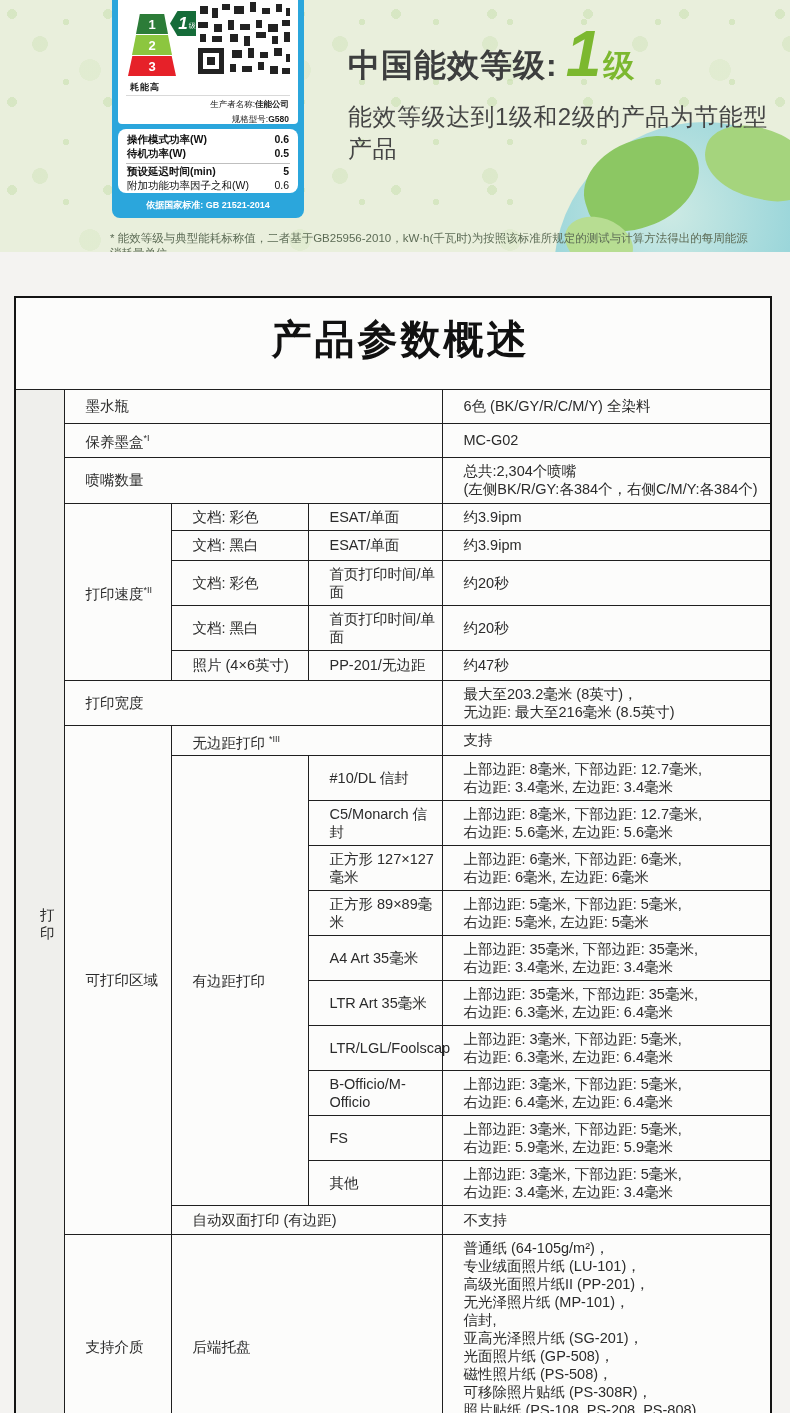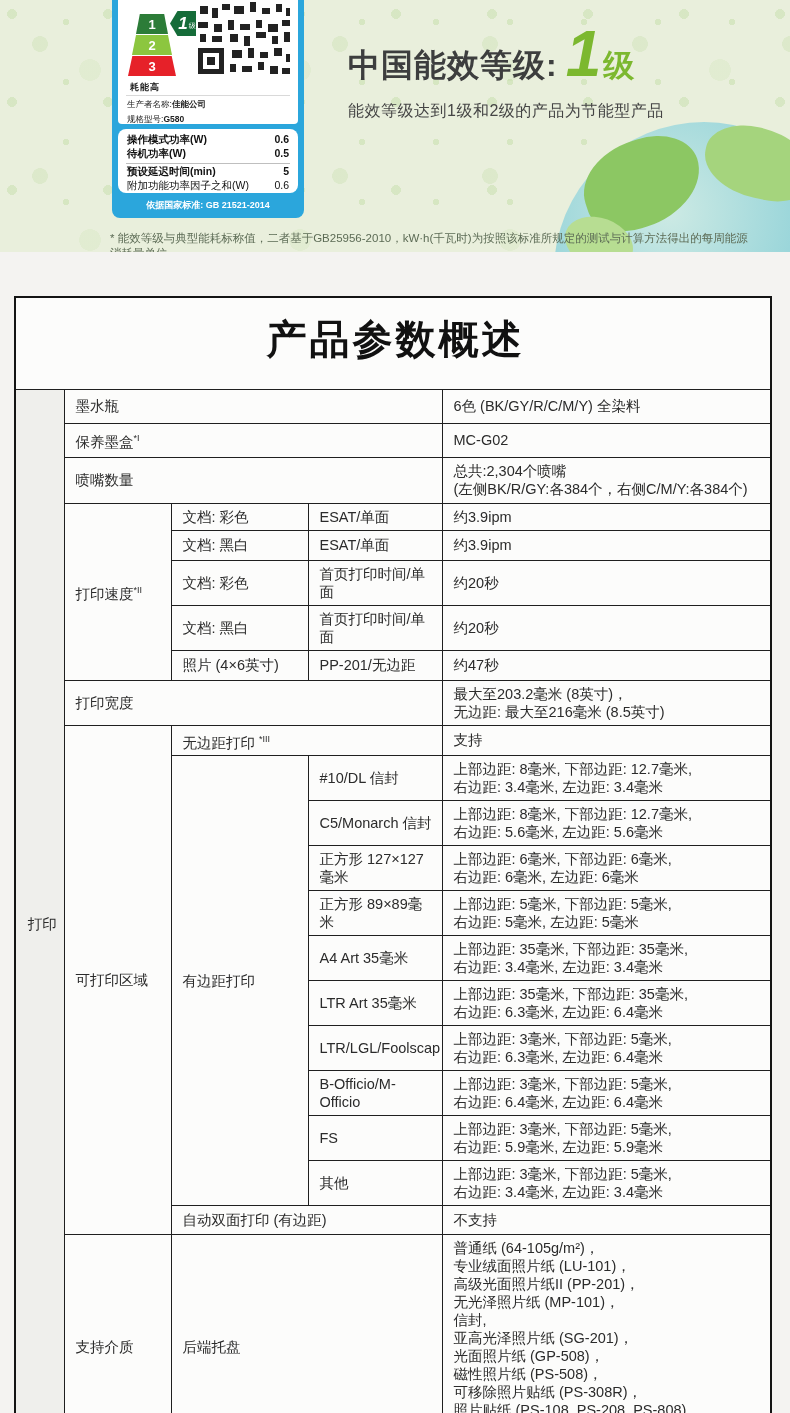--- a/index.html
+++ b/index.html
@@ -23,21 +23,21 @@
     background:#8cc763; transform:rotate(-18deg); }
   .globe .land2 { position:absolute; left:150px; top:6px; width:110px; height:70px; border-radius:45% 60% 40% 55%;
     background:#a5d47d; transform:rotate(12deg); }
   .globe .land3 { position:absolute; left:10px; top:96px; width:70px; height:50px; border-radius:50%;
     background:#b7dd92; transform:rotate(20deg); }
 
   .banner-head { position:absolute; left:348px; top:26px; display:flex; align-items:baseline; }
   .banner-title { font-size:32px; font-weight:700; color:#3d3e3e; letter-spacing:1px; }
   .grade-num { font-size:64px; line-height:0.9; font-weight:bold; font-style:italic; color:#7cb82f; margin-left:8px; }
   .grade-unit { font-size:31px; font-weight:600; color:#7cb82f; margin-left:2px; }
-  .banner-sub { position:absolute; left:348px; top:101px; font-size:16px; color:#454545; letter-spacing:0.5px; }
+  .banner-sub { position:absolute; left:348px; top:101px; font-size:24px; color:#454545; letter-spacing:0.5px; }
   .banner-foot { position:absolute; left:110px; top:231px; width:640px; font-size:11.5px; color:#5c6b55; }
 
   
   .elabel { position:absolute; left:112px; top:-42px; width:192px; height:260px;
     background:#2ba6dc; border-radius:8px; }
   .epanel1 { position:absolute; left:6px; top:6px; right:6px; height:160px; background:#fff; border-radius:4px; }
   .epanel2 { position:absolute; left:6px; top:171px; right:6px; height:64px; background:#fff; border-radius:8px; }
   .pyr { position:absolute; left:10px; top:50px; width:48px; }
   .pstep { position:relative; height:20px; margin:0 auto 1px auto; color:#fff; font-weight:bold; font-size:13px;
     display:flex; align-items:center; justify-content:center; }
@@ -45,33 +45,33 @@
   .p2 { width:40px; background:#8cc63f; clip-path:polygon(10% 0,90% 0,100% 100%,0 100%); }
   .p3 { width:48px; background:#e62129; clip-path:polygon(9% 0,91% 0,100% 100%,0 100%); }
   .pyr-cap { position:absolute; left:12px; top:117px; font-size:9px; font-weight:bold; color:#222; letter-spacing:1px;text-align:right; }
   .ebadge { position:absolute; left:52px; top:47px; width:34px; height:25px; background:#156c39;
     clip-path:polygon(22% 0,100% 0,100% 100%,22% 100%,0 50%); color:#fff; display:flex;
     align-items:center; justify-content:center; }
   .ebadge .b1 { font-size:17px; font-weight:bold; font-style:italic; }
   .ebadge .bu { font-size:7px; margin-left:1px; margin-top:4px; }
   .qr { position:absolute; right:6px; top:8px; width:96px; height:110px; filter:blur(0.6px); }
   .edivider { position:absolute; left:8px; right:8px; top:131px; height:1px; background:#d9d9d9; }
-  .erow { position:absolute; left:9px; right:9px; display:flex; justify-content:flex-start; font-size:8.5px; color:#222; }
+  .erow { position:absolute; left:9px; right:9px; display:flex; justify-content:flex-end; font-size:8.5px; color:#222; }
   .erow .v { font-weight:bold; }
   .prow { position:absolute; left:9px; right:9px; display:flex; justify-content:space-between; font-size:10.5px; color:#111; }
   .prow.b { font-weight:bold; }
   .pdiv { position:absolute; left:8px; right:8px; height:1px; background:#bfbfbf; }
   .estd { position:absolute; left:0; right:0; top:241px; text-align:center; color:#fff; font-size:9px; font-weight:bold; }
 
   
   .spec-wrap { position:absolute; left:14px; top:296px; width:756px; }
   table.spec { border-collapse:collapse; table-layout:fixed; width:756px; background:#fcfcfb;
     border:2px solid #141414; }
   table.spec td { border:1px solid #1f1f1f; font-size:14.5px; color:#2b2b2b;
-    padding:4px 6px 4px 11px; vertical-align:middle; line-height:18px; }
+    padding:4px 6px 4px 21px; vertical-align:middle; line-height:18px; }
   td.title-cell { height:92px; text-align:center; vertical-align:middle; background:#fcfcfb; }
   .spec-title { font-size:40px; font-weight:bold; color:#111; letter-spacing:3px; }
   td.cat { background:#efefec; vertical-align:top; padding:775px 0 0 0; text-align:center;
     font-size:15px; color:#222; }
   td.ml { white-space:pre-line; }
   .sup { font-size:9px; vertical-align:super; }
   td.h34 { height:34px; } td.h46 { height:46px; } td.h30 { height:30px; }
   td.h44 { height:44px; } td.h29 { height:29px;margin-top:12px; } td.h45 { height:45px; }
   td.media-val { vertical-align:top; padding-top:8px; line-height:17.5px; }
 </style>

